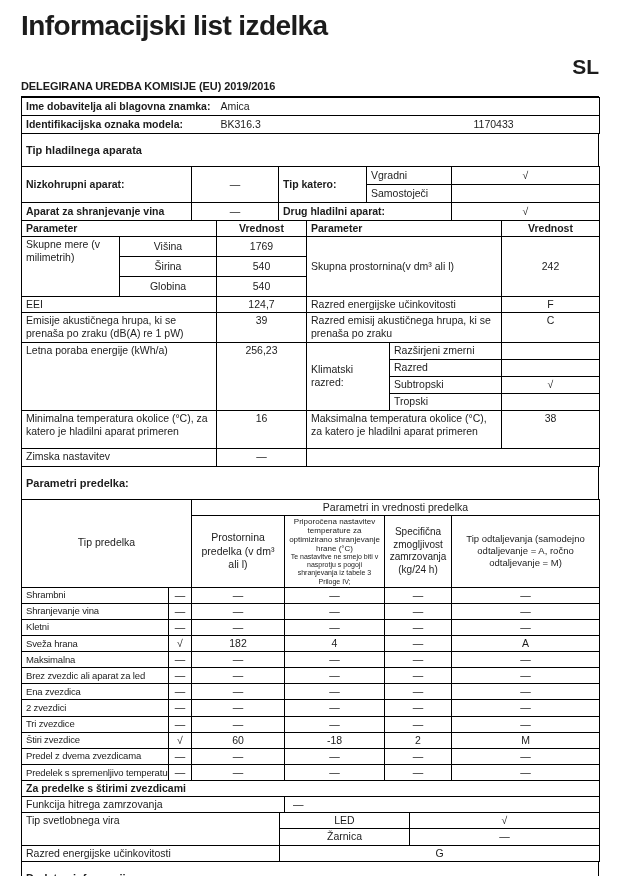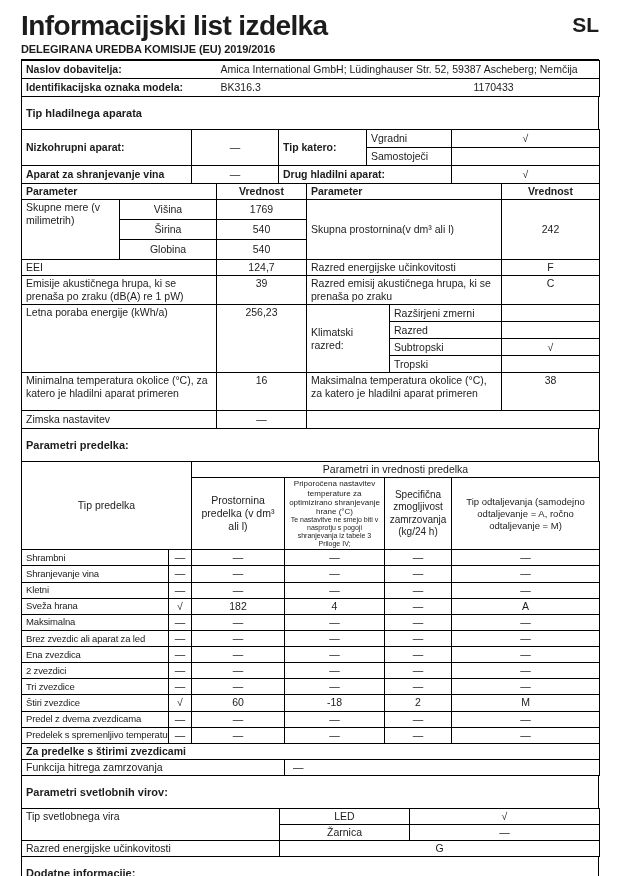--- a/index.html
+++ b/index.html
@@ -1,21 +1,21 @@
 <!DOCTYPE html>
 <html><head>
 <meta charset="utf-8">
 <style>
   * { box-sizing: border-box; margin: 0; padding: 0; }
   html,body { width: 619px; height: 876px; background: #fff; color: #1c1c1c;
     font-family: "Liberation Sans", sans-serif; overflow: hidden; }
   .page { width: 578px; margin: 0 0 0 21px; padding-top: 11px; }
   .titlebar { display: flex; justify-content: space-between; align-items: flex-start; }
   .doc-title { font-size: 28px; font-weight: bold; letter-spacing: -0.6px; line-height: 1.1; }
-  .lang { font-size: 21px; font-weight: bold; padding-top: 2px; }
+  .lang { font-size: 21px; font-weight: bold; padding-top: 2px; margin-top: 42px; }
   .subtitle { font-size: 11px; font-weight: bold; margin: 1px 0 4px 0; letter-spacing: -0.1px; }
   .rule { height: 2px; background: #000; }
   table { border-collapse: collapse; table-layout: fixed; width: 578px; margin-top: -1px;
     border: 1px solid #000; }
   td { border: 1px solid #000; font-size: 10.5px; padding: 1px 4px; vertical-align: middle;
     overflow: hidden; line-height: 1.25; }
   .section { border: 1px solid #000; margin-top: -1px; font-weight: bold; font-size: 11px;
     padding: 10px 4px; }
   .b { font-weight: bold; }
   .c { text-align: center; }
@@ -39,23 +39,23 @@
   <div class="subtitle">DELEGIRANA UREDBA KOMISIJE (EU) 2019/2016</div>
   <div class="rule"></div>
 
   <table class="novline">
     <colgroup>
         <col style="width:195px">
         <col style="width:253px">
         <col style="width:130px">
       </colgroup>
     <tbody>
-    <tr style="height:18px">
-      <td class="b">Naslov dobavitelja:</td>
-      <td colspan="2">Amica International GmbH; Lüdinghauser Str. 52, 59387 Ascheberg; Nemčija</td>
+        <tr style="height:18px">
+      <td class="b">Ime dobavitelja ali blagovna znamka:</td>
+      <td colspan="2">Amica</td>
     </tr>
     <tr style="height:18px">
       <td class="b">Identifikacijska oznaka modela:</td>
       <td>BK316.3</td>
       <td>1170433</td>
     </tr>
   </tbody>
     </table>
 
   <div class="section">Tip hladilnega aparata</div>
@@ -290,21 +290,20 @@
     <tr style="height:14px">
       <td colspan="6" class="b">Za predelke s štirimi zvezdicami</td>
     </tr>
     <tr style="height:14px">
       <td colspan="3">Funkcija hitrega zamrzovanja</td>
       <td colspan="3" class="dash-left">—</td>
     </tr>
   </tbody>
     </table>
 
-  <div class="section">Parametri svetlobnih virov:</div>
 
   <table>
     <colgroup>
         <col style="width:258px">
         <col style="width:130px">
         <col style="width:190px">
       </colgroup>
     <tbody>
         <tr style="height:14px">
       <td rowspan="2" class="top">Tip svetlobnega vira</td>

